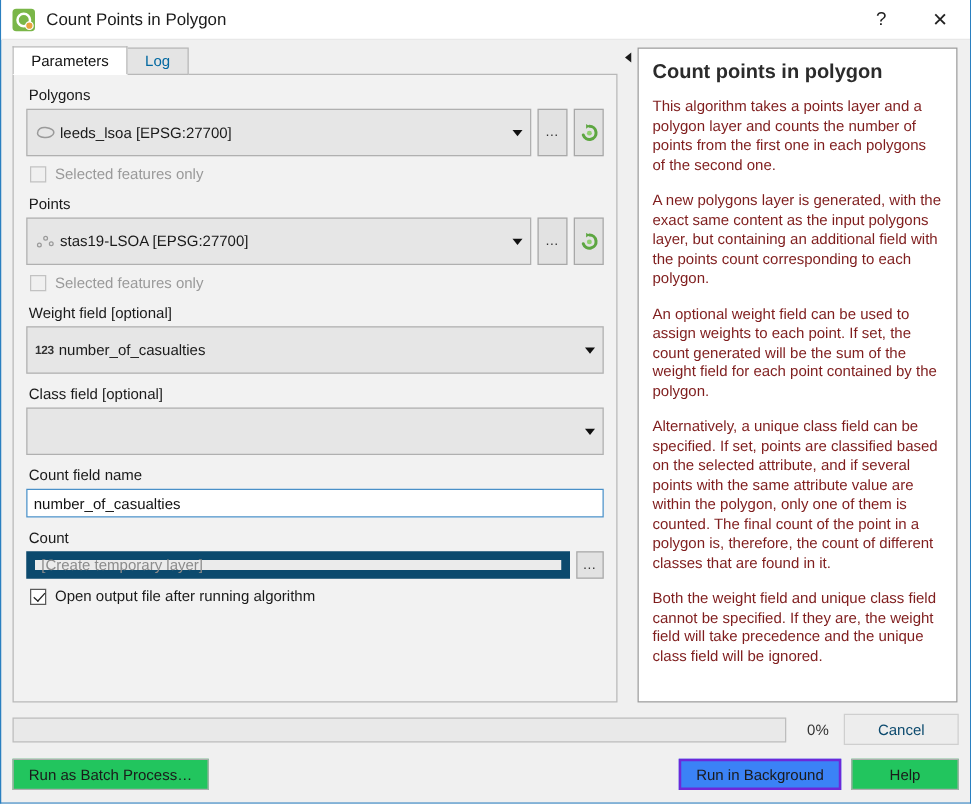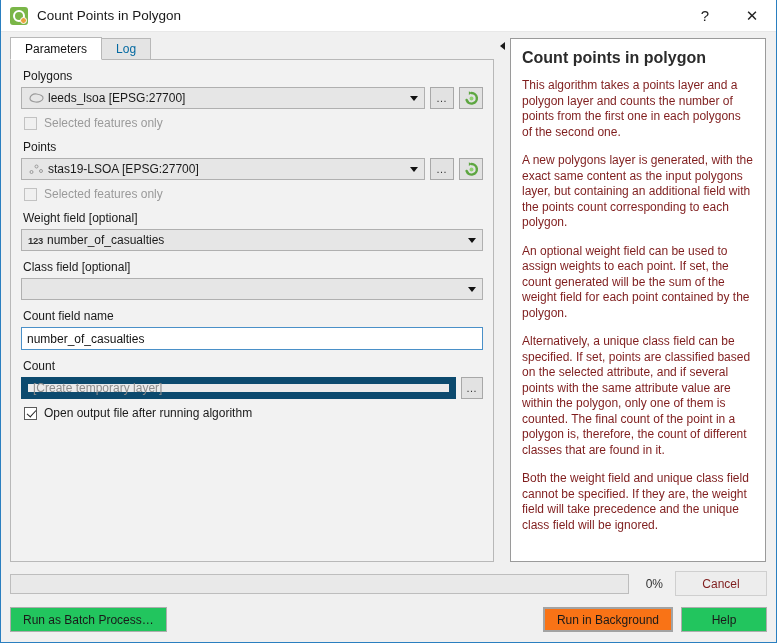--- a/index.html
+++ b/index.html
@@ -139,21 +139,21 @@
     color: #1a1a1a;
     margin: 0 0 3px 2px;
     line-height: 15px;
   }
   .lbl.spaced { margin-top: 9px; }
 
   .row { display: flex; align-items: stretch; gap: 5px; }
 
   .combo {
     flex: 1;
-    height: 22px;
+    height: 38px;
     border: 1px solid #b0b0b0;
     background: #e6e6e6;
     display: flex;
     align-items: center;
     padding: 0 3px 0 6px;
     font-size: 12px;
     color: #1a1a1a;
     min-width: 0;
   }
   .combo .cval {
@@ -326,24 +326,24 @@
     height: 25px;
     min-width: 86px;
     border: 1px solid #adadad;
     background: #22c55e;
     display: flex; align-items: center; justify-content: center;
     font-size: 12px;
     color: #1a1a1a;
     padding: 0 12px;
     flex: none;
   }
-  .btn.disabled { color: #7f1d1d; background: #ededed; border-color: #cfcfcf; }
+  .btn.disabled { color: #0c4a6e; background: #ededed; border-color: #cfcfcf; }
   .btn.focus {
-    border: 2px solid #a3a3a3;
-    background: #f97316;
+    border: 2px solid #6d28d9;
+    background: #3b82f6;
   }
   .btn.cancel { min-width: 92px; margin-left: 4px; }
   .btn-row {
     display: flex;
     align-items: center;
   }
   .spacer { flex: 1; }
   .btn-row .btn + .btn { margin-left: 8px; }
 </style>
 </head>

